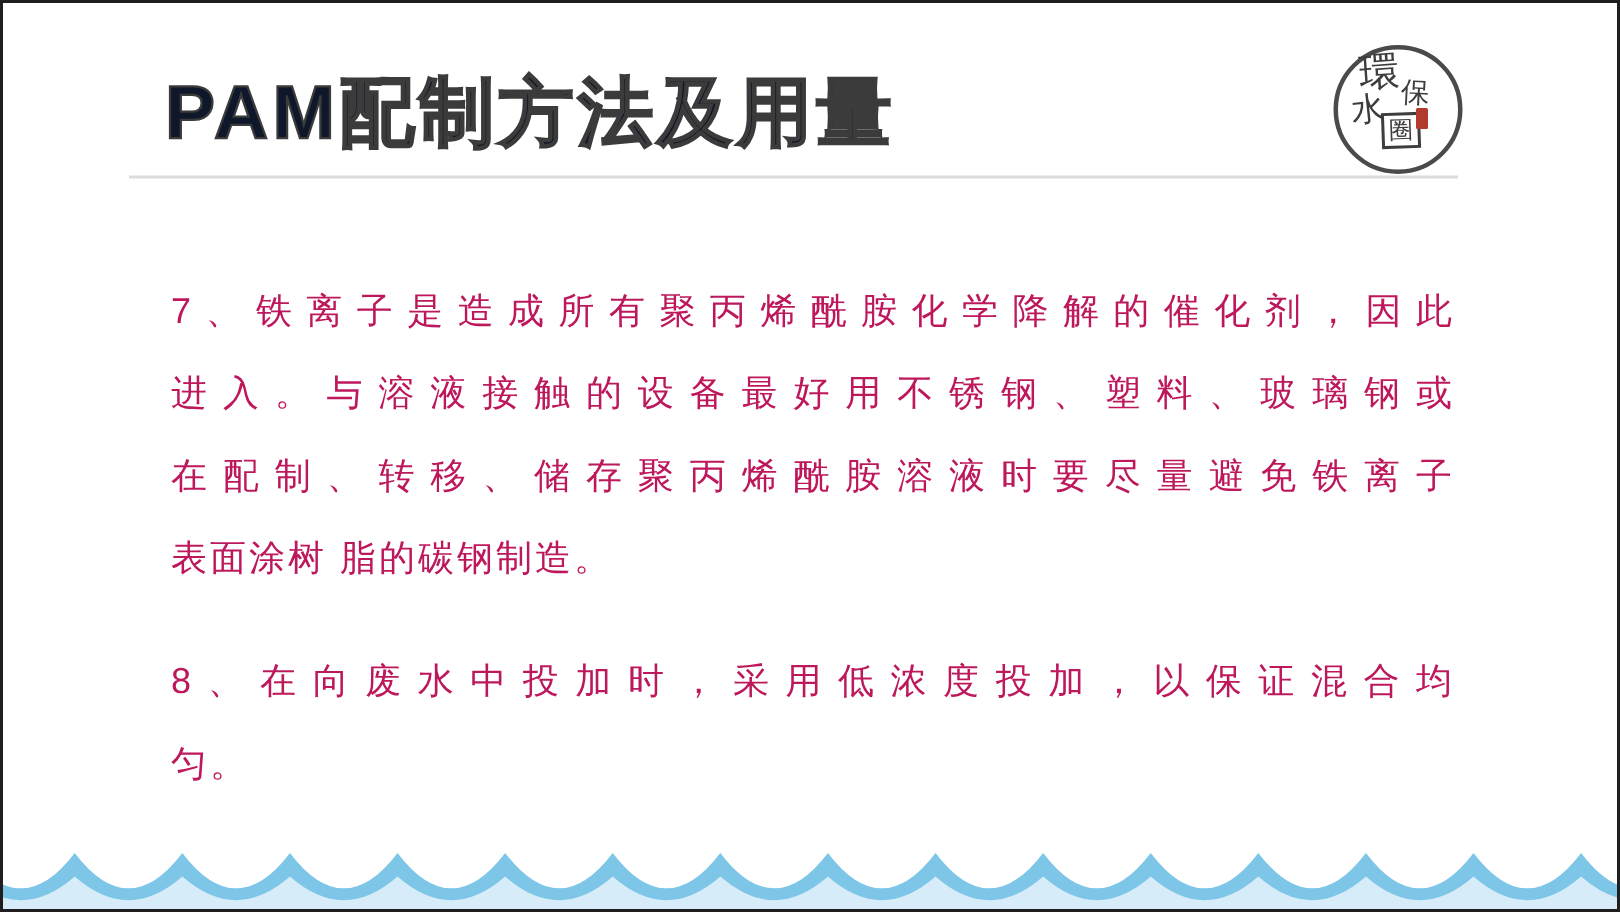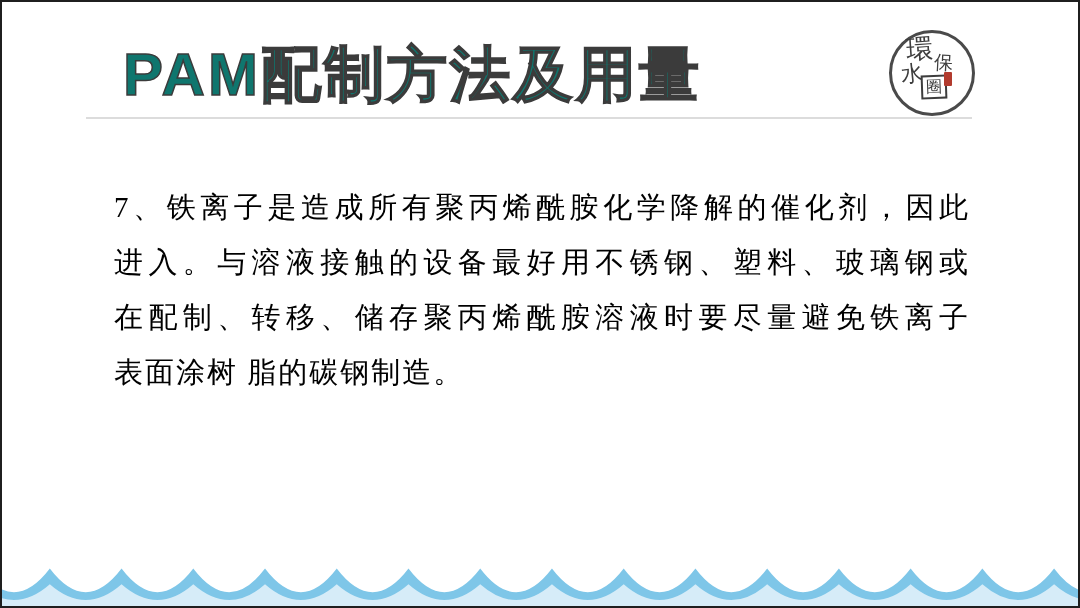--- a/index.html
+++ b/index.html
@@ -12,26 +12,26 @@
     position: relative;
     width: 1080px;
     height: 608px;
     box-sizing: border-box;
     background: #ffffff;
     border: 2px solid #1f1f1f;
     overflow: hidden;
   }
   .title {
     position: absolute;
-    left: 121px;
+    left: 108px;
     top: 40px;
-    font-size: 60px;
+    font-size: 50px;
     font-weight: 900;
     letter-spacing: 3px;
-    color: #0f766e;
+    color: #0f172a;
     line-height: 66px;
     white-space: nowrap;
     -webkit-text-stroke: 1.5px #3b3b3b;
   }
   .title-divider {
     position: absolute;
     left: 84px;
     top: 115px;
     width: 886px;
     height: 2px;
@@ -68,24 +68,23 @@
     position: absolute;
     left: 52px; top: 39px;
     width: 8px; height: 14px;
     border-radius: 1px;
   }
   .body-text {
     position: absolute;
     left: 112px;
     top: 178px;
     width: 856px;
-    color: #000000;
-    font-size: 29px;
+    color: #be185d;
+    font-size: 24px;
     letter-spacing: 2px;
-    font-family: Liberation Serif, serif;
   }
   .para { margin: 0; }
   .para + .para { margin-top: 27px; }
   .tline {
     height: 55px;
     line-height: 55px;
     text-align: justify;
     text-align-last: justify;
     white-space: nowrap;
   }
@@ -119,20 +118,24 @@
     <i class="seal" style="background:#b23b2e;"></i>
   </div>
 
   <div class="body-text">
     <div class="para">
       <div class="tline">7、铁离子是造成所有聚丙烯酰胺化学降解的催化剂，因此</div>
       <div class="tline">进入。与溶液接触的设备最好用不锈钢、塑料、玻璃钢或</div>
       <div class="tline">在配制、转移、储存聚丙烯酰胺溶液时要尽量避免铁离子</div>
       <div class="tline last">表面涂树 脂的碳钢制造。</div>
     </div>
+    <div class="para">
+      <div class="tline">8、在向废水中投加时，采用低浓度投加，以保证混合均</div>
+      <div class="tline last">匀。</div>
+    </div>
   </div>
 
   <svg class="waves" viewBox="0 0 1080 65" preserveAspectRatio="none">
     <path d="M-24 27 Q12 75 48 27 Q84 75 120 27 Q156 75 192 27 Q228 75 264 27 Q300 75 336 27 Q372 75 408 27 Q444 75 480 27 Q516 75 552 27 Q588 75 624 27 Q660 75 696 27 Q732 75 768 27 Q804 75 840 27 Q876 75 912 27 Q948 75 984 27 Q1020 75 1056 27 Q1092 75 1128 27 L1128 65 L-24 65 Z" fill="#7ec6e8"></path>
     <path d="M-24 43 Q12 75 48 43 Q84 75 120 43 Q156 75 192 43 Q228 75 264 43 Q300 75 336 43 Q372 75 408 43 Q444 75 480 43 Q516 75 552 43 Q588 75 624 43 Q660 75 696 43 Q732 75 768 43 Q804 75 840 43 Q876 75 912 43 Q948 75 984 43 Q1020 75 1056 43 Q1092 75 1128 43 L1128 65 L-24 65 Z" fill="#d6ecf8"></path>
   </svg>
 
 </div>
 
 </body></html>

